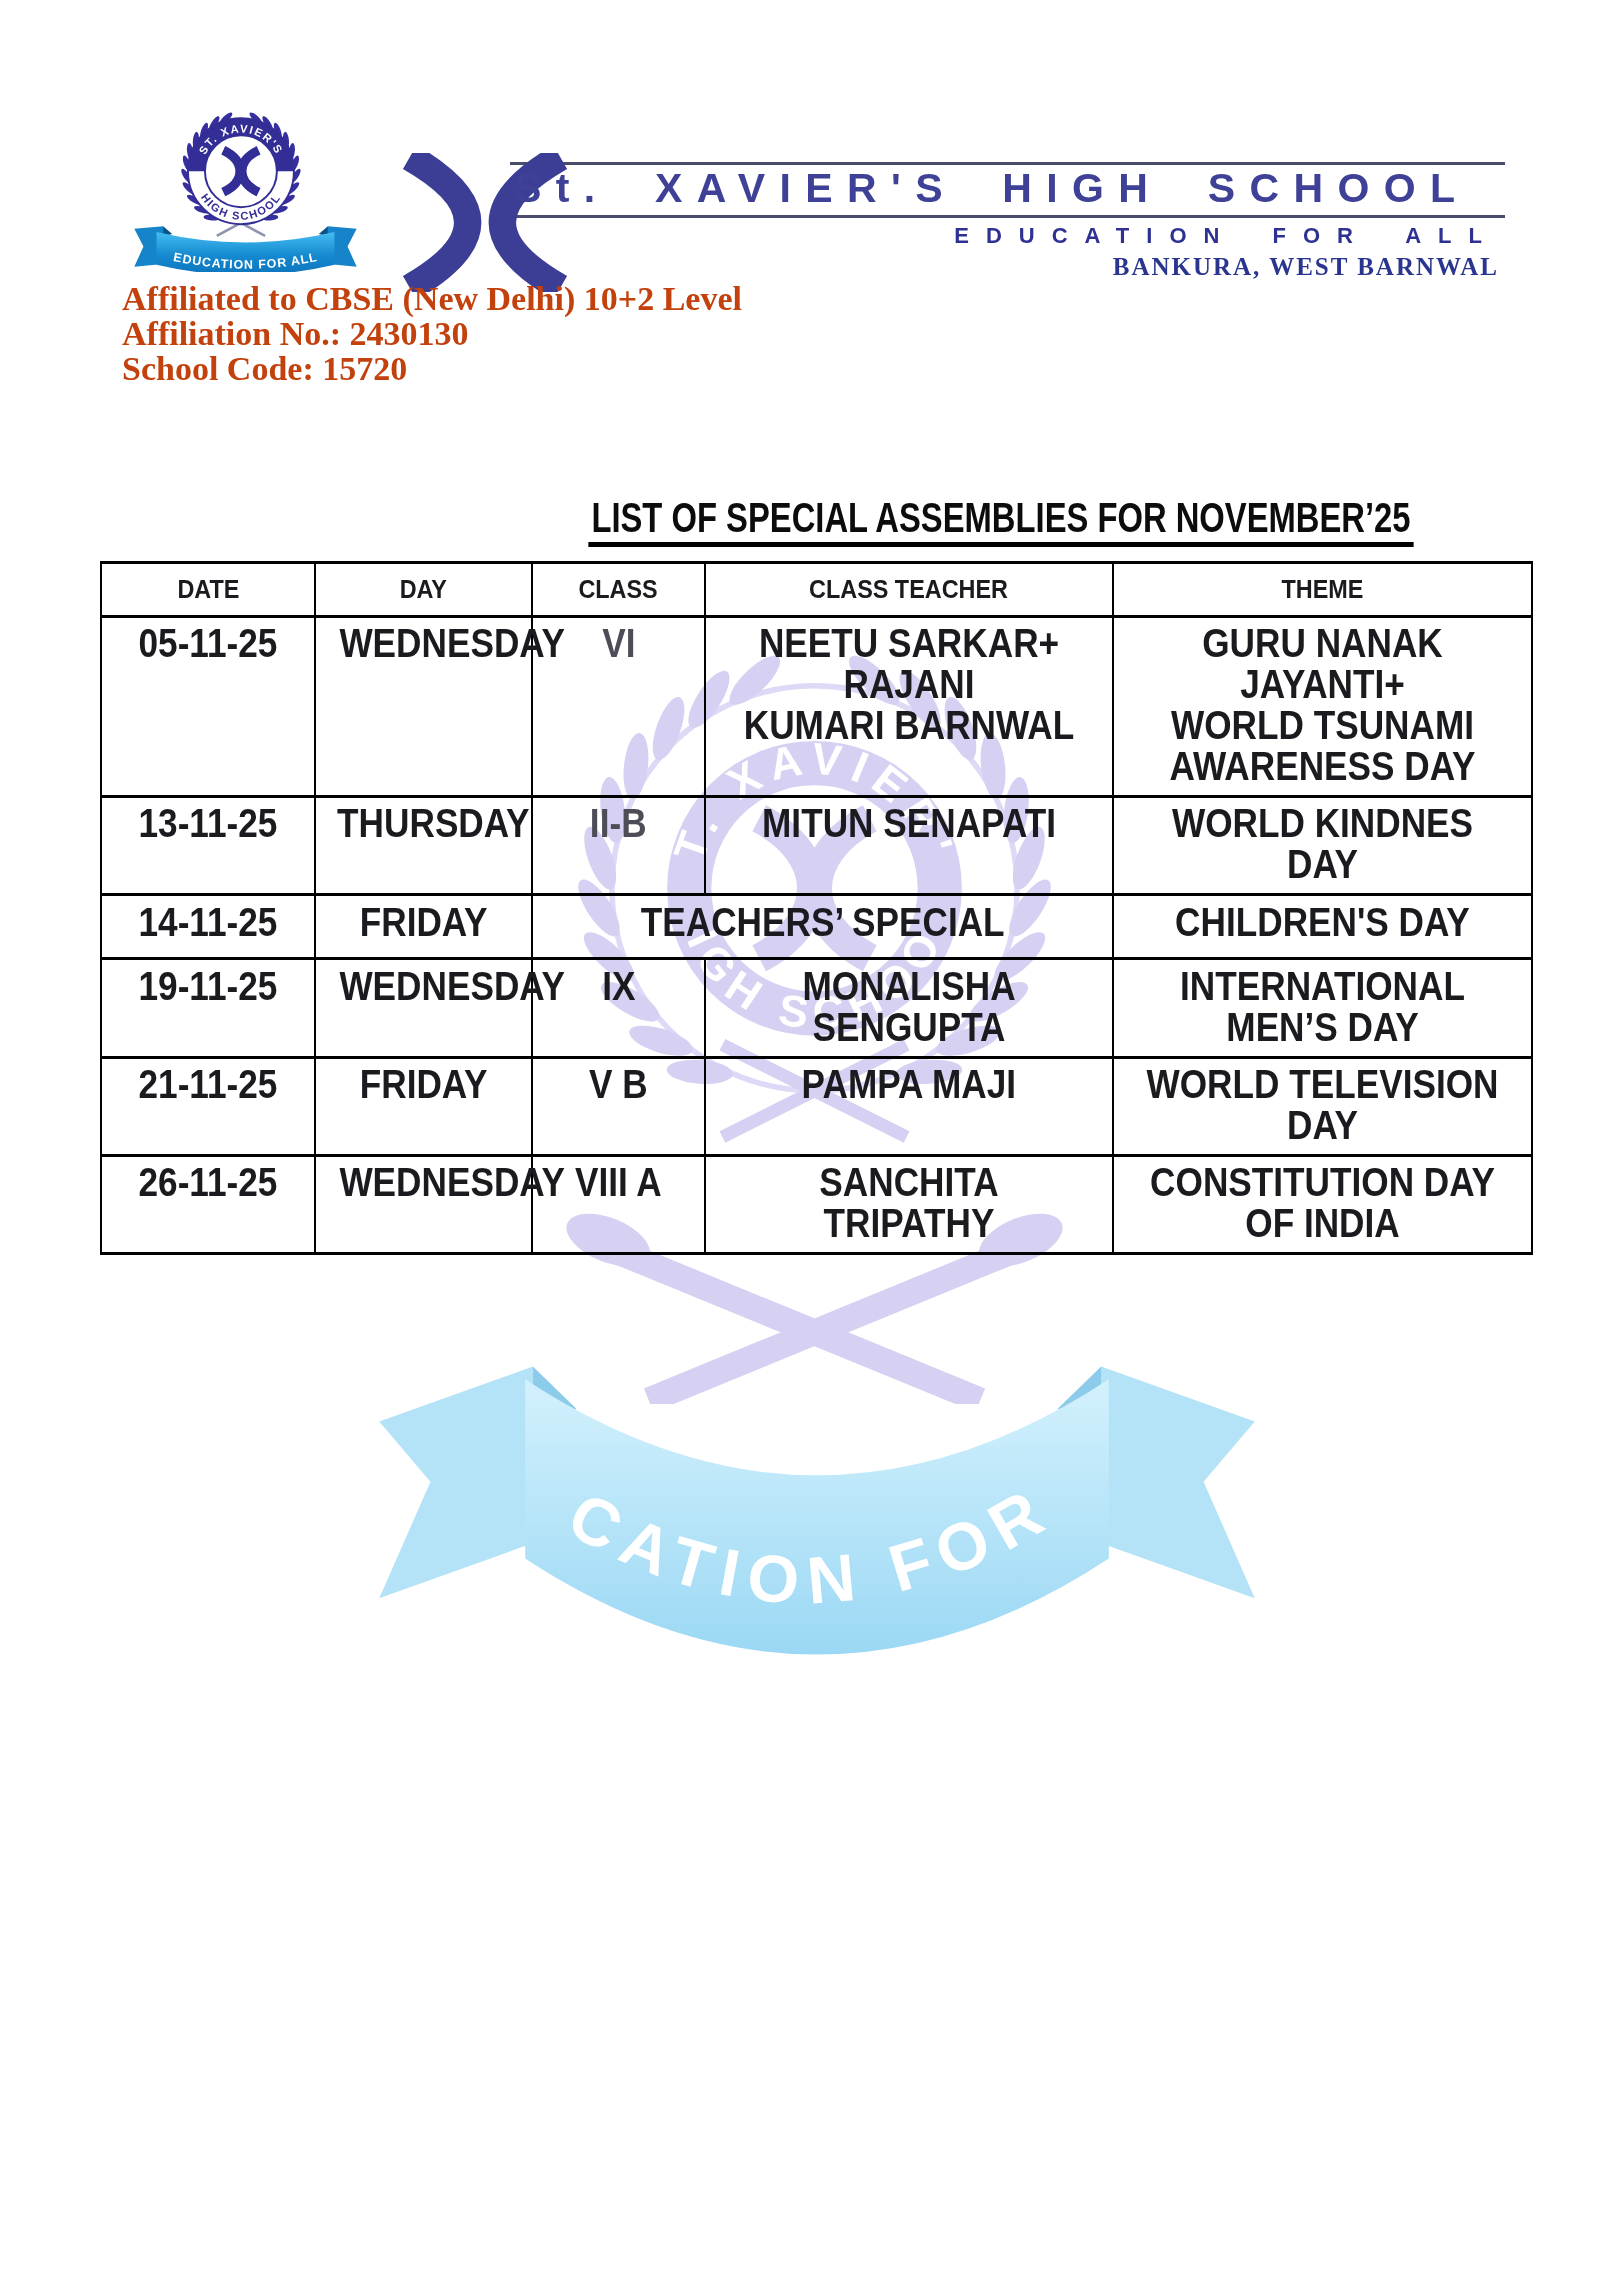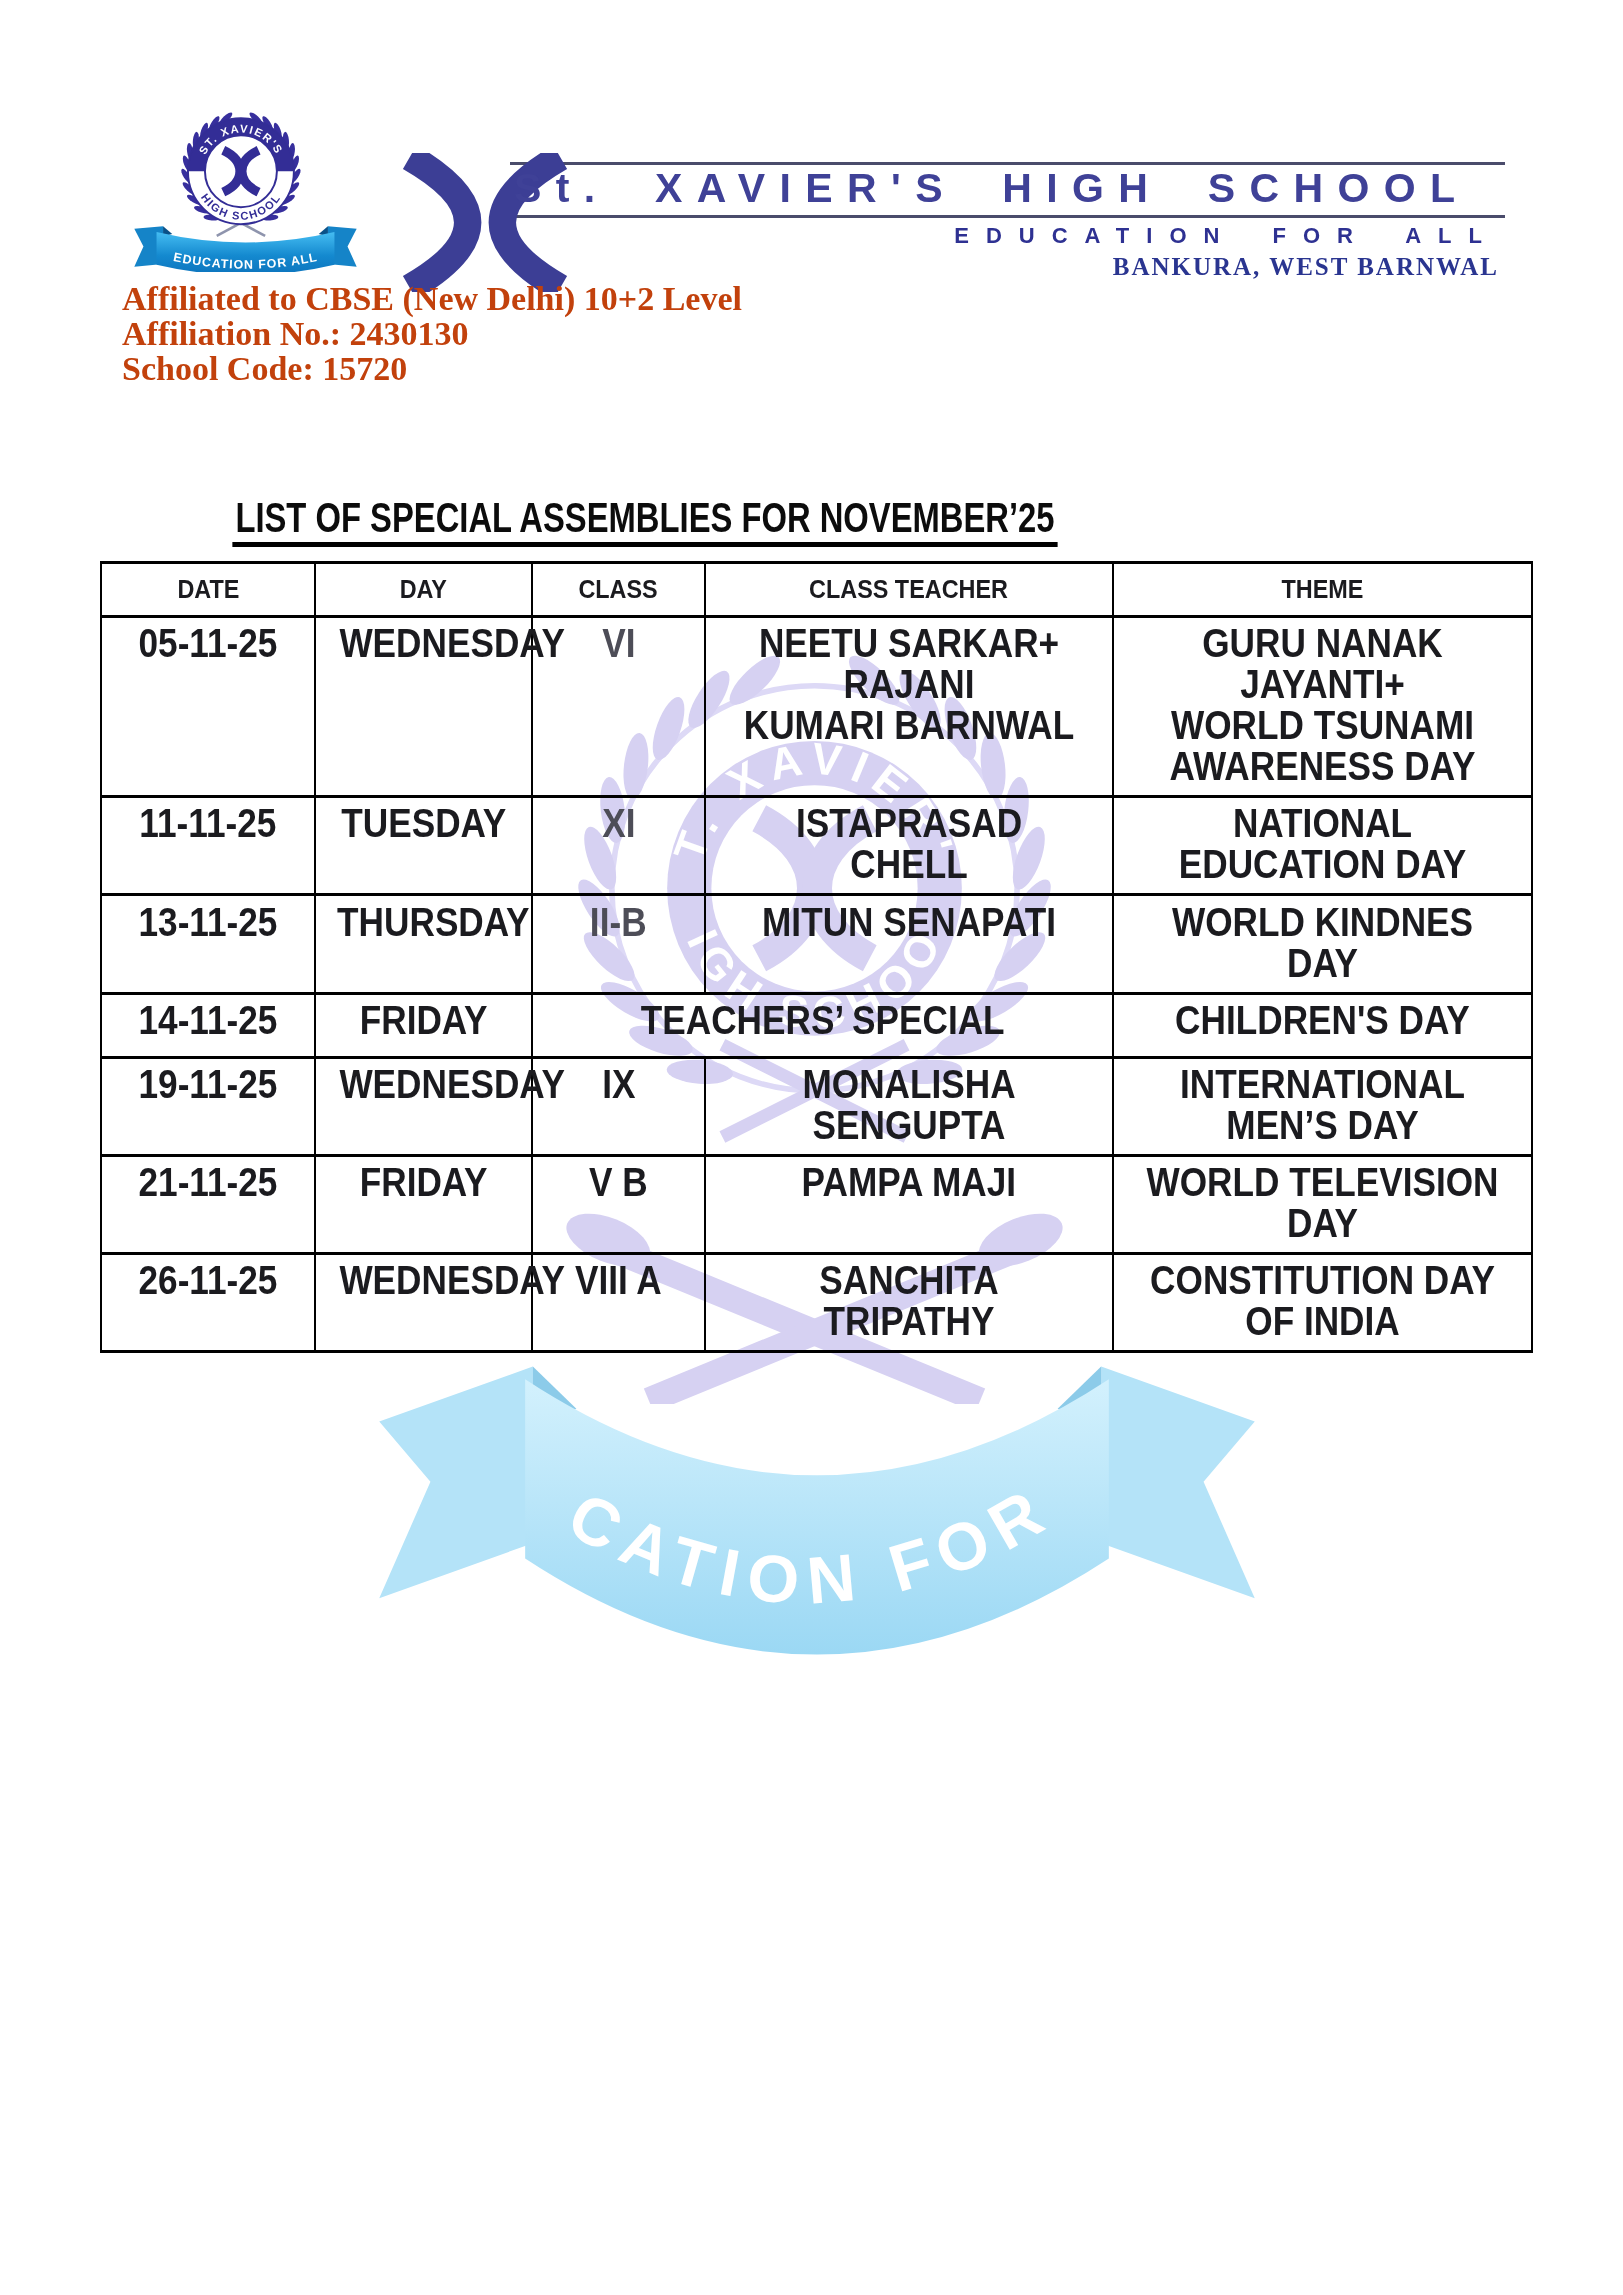--- a/index.html
+++ b/index.html
@@ -15,21 +15,21 @@
   .school-name{position:absolute;left:514px;top:168px;font-size:41px;font-weight:bold;
       color:#3f4197;letter-spacing:14.4px;word-spacing:19.6px;white-space:nowrap;line-height:1;}
   .tagline{position:absolute;right:124px;top:225px;font-size:22px;font-weight:bold;
       color:#2e3192;letter-spacing:17px;word-spacing:13px;white-space:nowrap;line-height:1;}
   .location{position:absolute;right:124px;top:254px;font-family:"Liberation Serif",serif;
       font-size:25px;font-weight:bold;color:#2a3590;letter-spacing:2px;line-height:1;}
   .affiliation{position:absolute;left:122px;top:281px;font-family:"Liberation Serif",serif;
       font-size:34px;font-weight:bold;color:#c2410c;line-height:35px;white-space:pre-line;}
 
   
-  .title-wrap{position:absolute;left:116px;top:497px;width:1430px;text-align:left;}
+  .title-wrap{position:absolute;left:100px;top:497px;width:1430px;text-align:right;}
   .title{display:inline-block;transform:scaleX(0.78);transform-origin:center;
       font-size:42px;font-weight:bold;color:#0c0c0c;line-height:1;
       padding:0 3.9px 2.6px 3.9px;border-bottom:5.9px solid #000;white-space:nowrap;}
 
   
   table.assemblies{position:absolute;left:100px;top:561px;width:1430px;
       border-collapse:collapse;table-layout:fixed;background:transparent;}
   table.assemblies{border:2.6px solid #000;}
   table.assemblies td{border-left:2px solid #000;border-right:2px solid #000;
       border-top:3.3px solid #000;border-bottom:3.3px solid #000;
@@ -235,27 +235,20 @@
       <tr class="r1">
         <td><span class="cx">05-11-25</span></td>
         <td><span class="cx">WEDNESDAY</span></td>
         <td class="dim"><span class="cx">VI</span></td>
         <td><span class="cx">NEETU SARKAR+ RAJANI
 KUMARI BARNWAL</span></td>
         <td><span class="cx">GURU NANAK JAYANTI+
 WORLD TSUNAMI
 AWARENESS DAY</span></td>
       </tr>
-      <tr class="r3">
-        <td><span class="cx">11-11-25</span></td>
-        <td><span class="cx">TUESDAY</span></td>
-        <td class="dim"><span class="cx">XI</span></td>
-        <td><span class="cx">ISTAPRASAD CHELL</span></td>
-        <td><span class="cx">NATIONAL EDUCATION DAY</span></td>
-      </tr>
       <tr class="r4">
         <td><span class="cx">13-11-25</span></td>
         <td><span class="cx">THURSDAY</span></td>
         <td class="dim"><span class="cx">II-B</span></td>
         <td><span class="cx">MITUN SENAPATI</span></td>
         <td><span class="cx">WORLD KINDNES DAY</span></td>
       </tr>
       <tr class="r5">
         <td><span class="cx">14-11-25</span></td>
         <td><span class="cx">FRIDAY</span></td>

